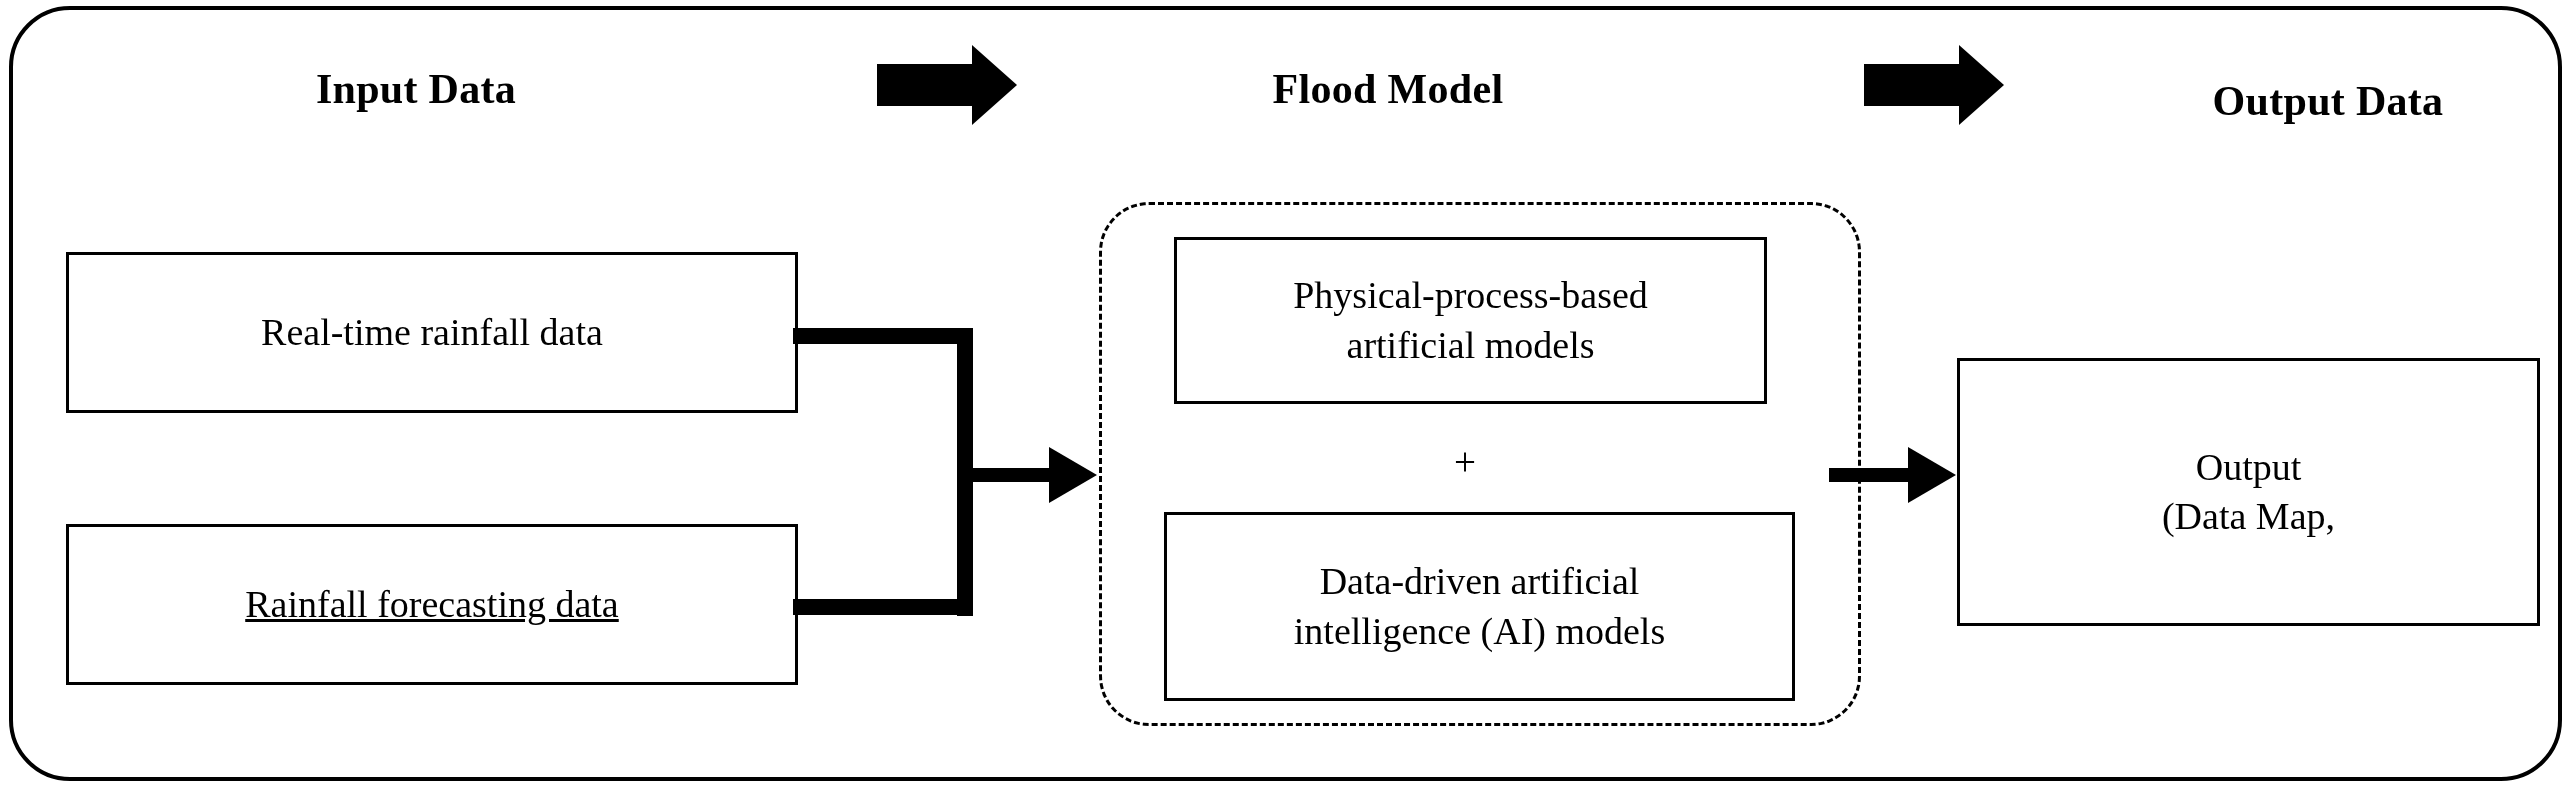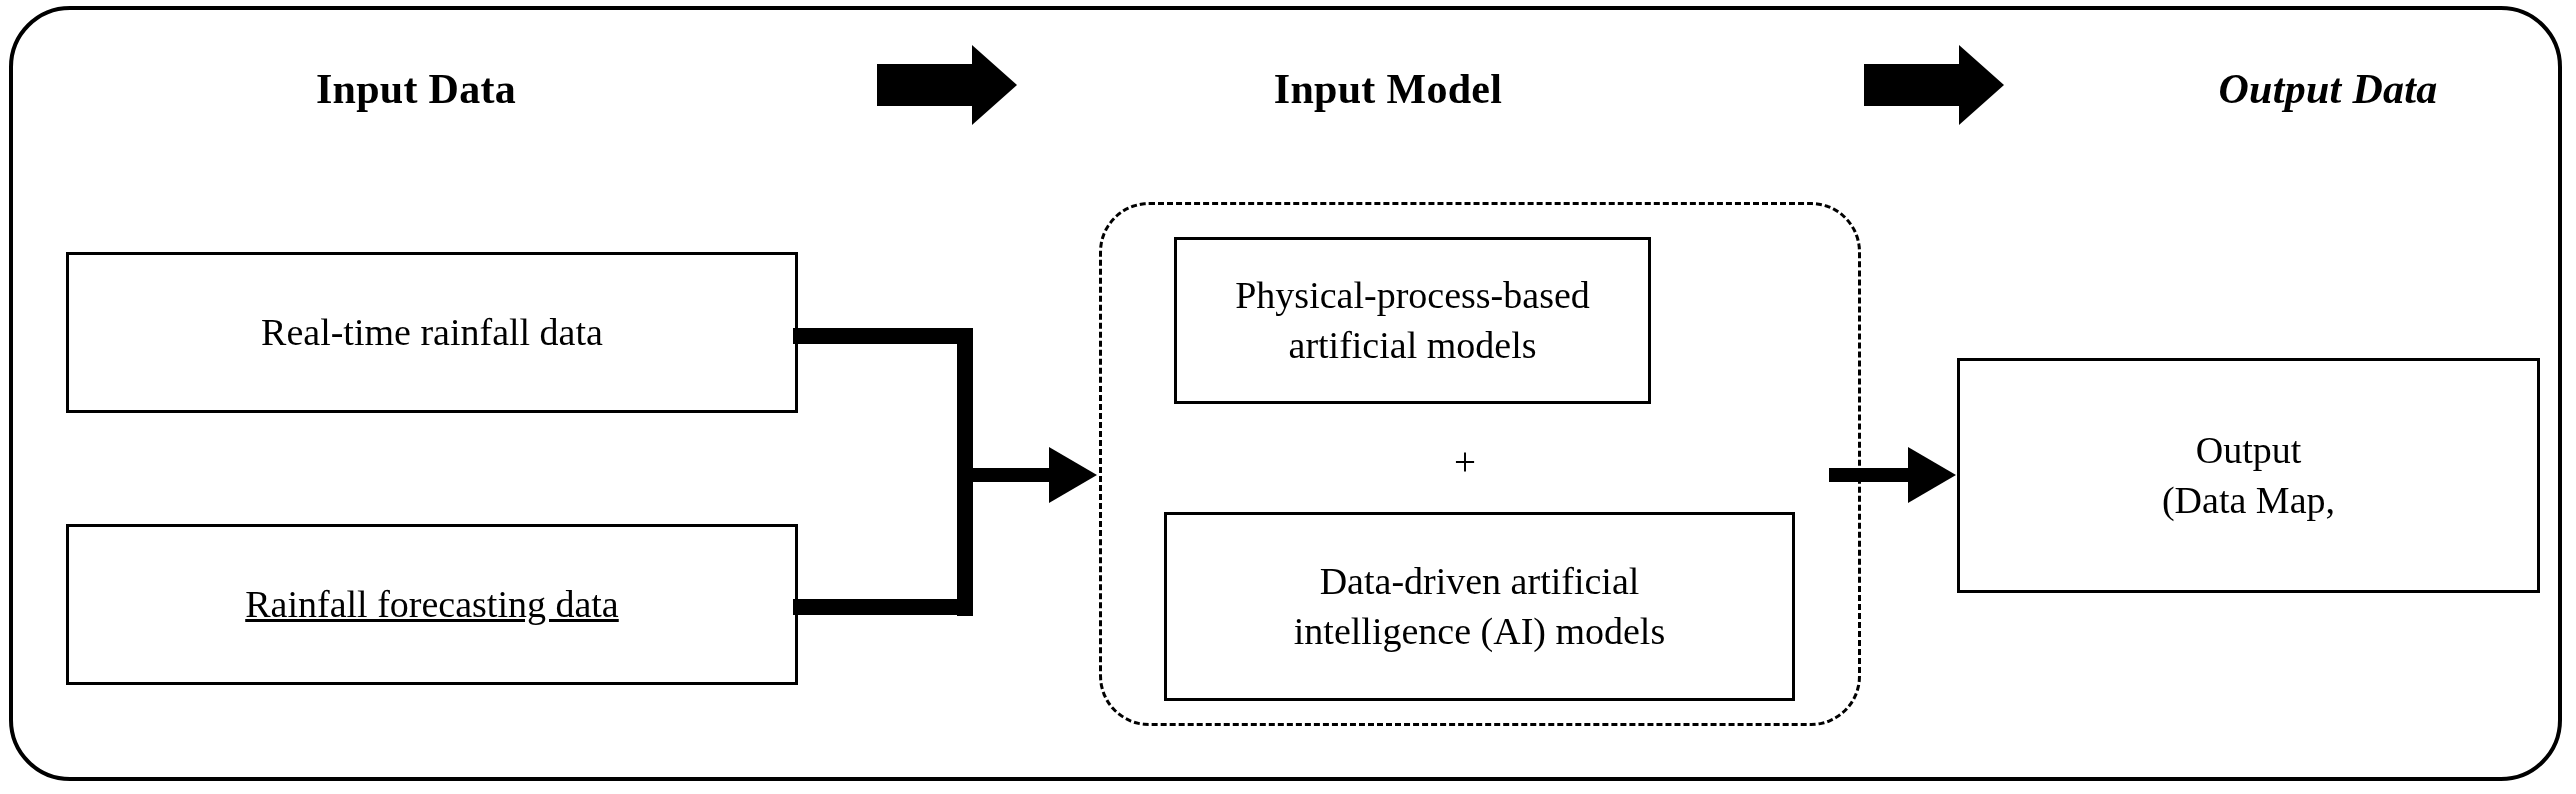--- a/index.html
+++ b/index.html
@@ -37,21 +37,21 @@
     font-weight: bold;
     font-size: 42px;
     line-height: 1;
     letter-spacing: 0.3px;
     white-space: nowrap;
     text-align: center;
     color: #000000;
   }
   #hdr-input  { left: 214px;  top: 68px; width: 404px; }
   #hdr-flood  { left: 1167px; top: 68px; width: 442px; }
-  #hdr-output { left: 2107px; top: 68px; width: 442px; font-style: italic; }
+  #hdr-output { left: 2107px; top: 80px; width: 442px; }
 
   
   .block-arrow {
     position: absolute;
     width: 140px;
     height: 81px;
   }
   .block-arrow .shaft {
     position: absolute;
     left: 0;
@@ -82,22 +82,22 @@
     display: flex;
     align-items: center;
     justify-content: center;
     text-align: center;
     font-size: 38px;
     line-height: 1.3;
     color: #000000;
   }
   #box-realtime   { left: 66px;  top: 252px;  width: 732px; height: 161px; justify-content: center; }
   #box-forecast   { left: 66px;  top: 524px;  width: 732px; height: 161px; text-decoration: underline; }
-  #box-output     { left: 1957px; top: 358px;  width: 583px;  height: 235px; }
-  #box-physical   { left: 1174px; top: 237px;  width: 477px;  height: 167px; }
+  #box-output     { left: 1957px; top: 358px;  width: 583px;  height: 268px; }
+  #box-physical   { left: 1174px; top: 237px;  width: 593px;  height: 167px; }
   #box-ai         { left: 1164px; top: 512px;  width: 631px; height: 189px; }
 
   .box-text { padding: 0 11.4px; }
 
   
   .dashed-frame {
     position: absolute;
     left: 1099px;
     top: 202px;
     width: 762px;
@@ -163,21 +163,21 @@
 </style>
 </head>
 <body>
 
 <div id="stage">
 
   <div class="outer-frame"></div>
 
   <div class="col-header" id="hdr-input">Input Data</div>
 
-  <div class="col-header" id="hdr-flood">Input Model</div>
+  <div class="col-header" id="hdr-flood">Flood Model</div>
 
   <div class="col-header" id="hdr-output">Output Data</div>
 
   <div class="block-arrow" id="arrow-header-1">
     <div class="shaft"></div>
     <div class="head"></div>
   </div>
 
   <div class="block-arrow" id="arrow-header-2">
     <div class="shaft"></div>

